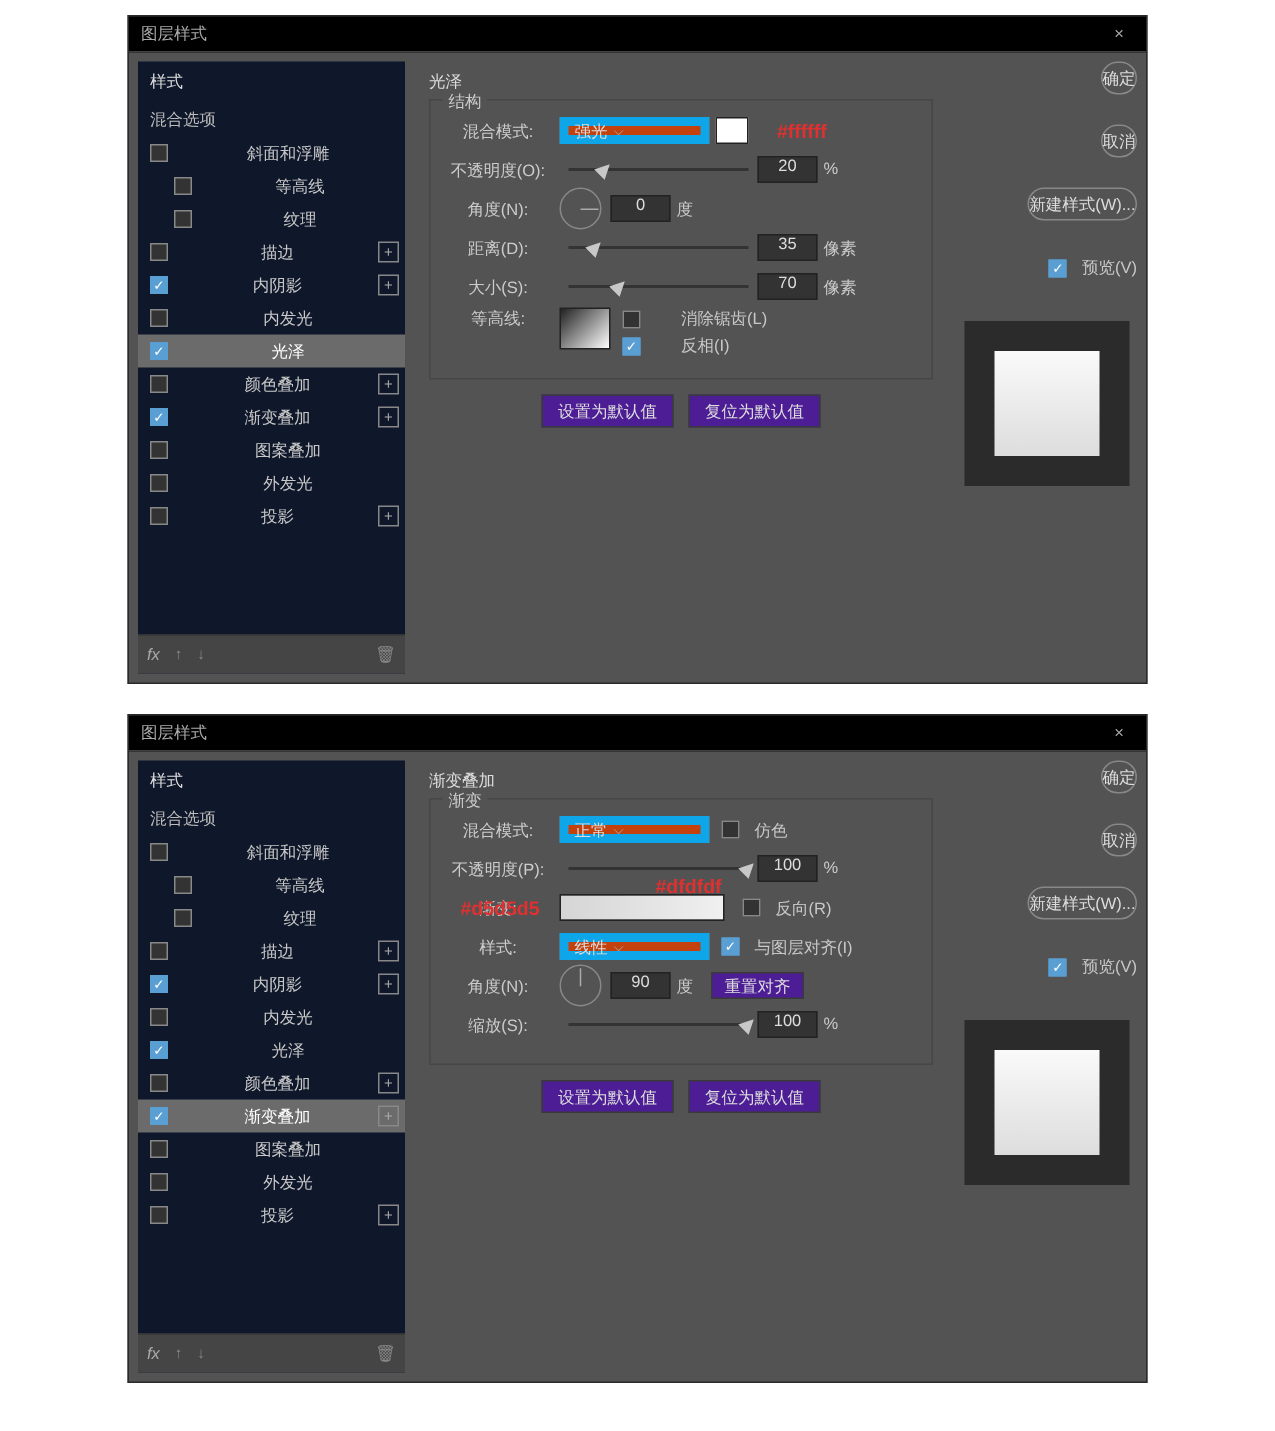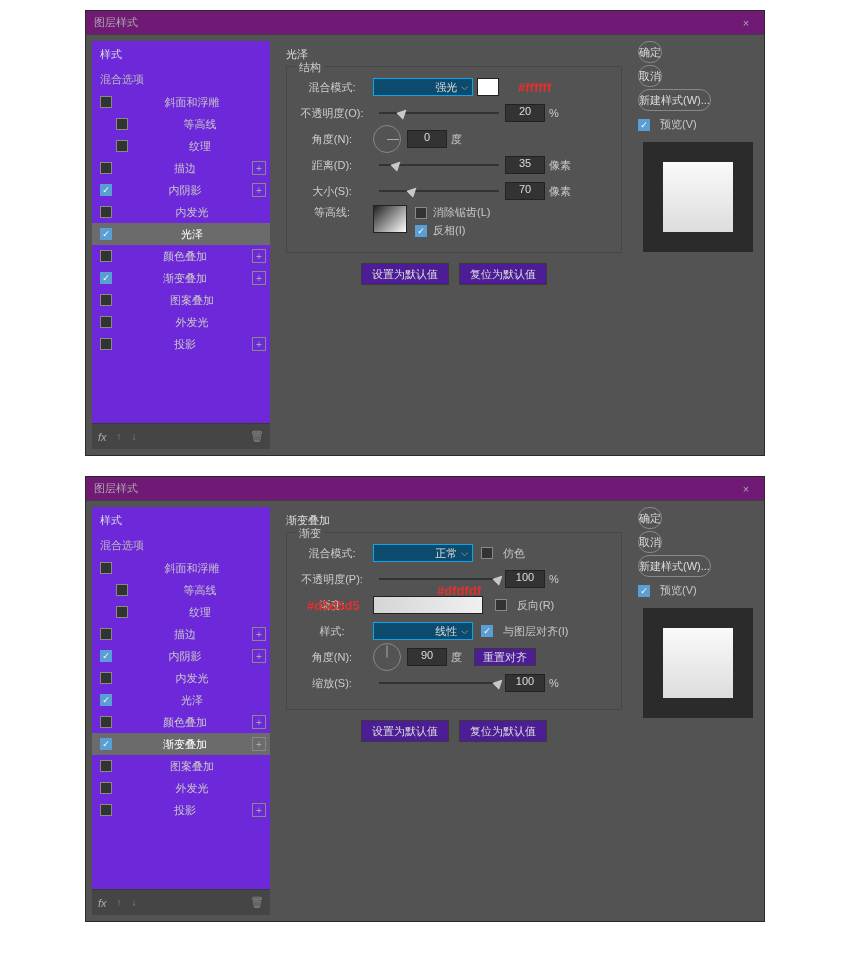--- a/index.html
+++ b/index.html
@@ -1,22 +1,22 @@
 <!DOCTYPE html>
 <html><head>
 <meta charset="utf-8">
 <style>
 * { box-sizing: border-box; margin: 0; padding: 0; font-family: "Microsoft YaHei", sans-serif; }
 body { background: #fff; width: 850px; padding: 10px 85px; }
 .dialog { background: #535353; color: #c8c8c8; font-size: 11px; margin-bottom: 20px; border: 1px solid #2a2a2a; }
-.titlebar { background: #701a75; height: 24px; display: flex; align-items: center; padding: 0 8px; border-bottom: 1px solid #404040; }
+.titlebar { background: #000000; height: 24px; display: flex; align-items: center; padding: 0 8px; border-bottom: 1px solid #404040; }
 .titlebar .title { flex: 1; color: #aaa; }
 .close-x { width: 20px; text-align: center; color: #aaa; cursor: pointer; }
 .dialog-body { display: flex; padding: 6px; gap: 6px; min-height: 420px; }
-.sidebar { width: 178px; background: #6d28d9; display: flex; flex-direction: column; }
+.sidebar { width: 178px; background: #0f172a; display: flex; flex-direction: column; }
 .sidebar-head { padding: 6px 8px; color: #ddd; }
 .sidebar-sub { padding: 4px 8px; color: #bbb; }
 .style-list { flex: 1; text-align: center; }
 .style-row { display: flex; align-items: center; height: 22px; padding: 0 4px 0 8px; }
 .style-row.selected { background: #6b6b6b; color: #fff; }
 .cb { width: 12px; height: 12px; border: 1px solid #888; background: #333; margin-right: 6px; display: flex; align-items: center; justify-content: center; }
 .cb.checked::after { content: "✓"; font-size: 9px; color: #fff; }
 .cb.blue { background: #5a9fd4; border-color: #5a9fd4; }
 .cb.blue.checked::after { color: #fff; }
 .style-row .label { flex: 1; }
@@ -25,34 +25,34 @@
 .sidebar-footer { height: 26px; display: flex; align-items: center; padding: 0 6px; gap: 10px; background: #454545; border-top: 1px solid #3a3a3a; }
 .sidebar-footer .fx { font-style: italic; color: #aaa; }
 .sidebar-footer .arrow { color: #888; font-size: 10px; }
 .sidebar-footer .trash { margin-left: auto; color: #888; }
 .main-panel { flex: 1; background: #535353; padding: 6px 10px; }
 .panel-title { color: #ddd; margin-bottom: 4px; }
 .fieldset { border: 1px solid #464646; padding: 8px 10px 12px; position: relative; }
 .fieldset-label { position: absolute; top: -7px; left: 8px; background: #535353; padding: 0 4px; color: #ccc; }
 .form-row { display: flex; align-items: center; height: 24px; margin-bottom: 2px; position: relative; }
 .row-label { width: 76px; text-align: center; padding-right: 6px; color: #ccc; }
-.select { background: #0c4a6e; color: #ddd; border: 1px solid #0ea5e9; height: 18px; padding: 0 4px; display: flex; align-items: center; justify-content: flex-end; }
+.select { background: #c2410c; color: #ddd; border: 6px solid #0ea5e9; height: 18px; padding: 0 4px; display: flex; align-items: center; justify-content: flex-start; }
 .select::after { content: "⌵"; font-size: 9px; color: #aaa; margin-left: 4px; }
 .swatch { width: 22px; height: 18px; border: 1px solid #222; }
 .slider-track { height: 2px; background: #333; width: 120px; position: relative; margin: 0 6px; }
 .slider-thumb { position: absolute; top: -4px; width: 10px; height: 10px; background: #c8c8c8; transform: translateX(-50%) rotate(45deg); clip-path: polygon(50% 0, 100% 100%, 0 100%); background: #c8c8c8; }
 .num-input { width: 40px; height: 18px; background: #333; color: #ddd; border: 1px solid #222; padding: 0 3px; text-align: center; }
 .unit { margin-left: 4px; color: #ccc; }
 .angle-dial { width: 28px; height: 28px; border: 1px solid #888; border-radius: 50%; position: relative; margin-right: 6px; }
 .angle-dial .needle { position: absolute; width: 12px; height: 1px; background: #aaa; top: 50%; left: 50%; transform-origin: left center; }
 .contour-thumb { width: 34px; height: 28px; border: 1px solid #222; background: linear-gradient(135deg, #222 0%, #fff 100%); margin-right: 8px; }
-.cb-row { display: flex; align-items: center; gap: 0; }
+.cb-row { display: flex; align-items: center; gap: 21px; }
 .btn-row { display: flex; gap: 10px; justify-content: center; margin-top: 10px; }
 .flat-btn { border: 1px solid #3a3a3a; background: #4c1d95; color: #ddd; padding: 3px 10px; height: 22px; display: flex; align-items: center; cursor: pointer; }
-.right-panel { width: 120px; display: flex; flex-direction: column; gap: 2px; align-items: flex-start; }
+.right-panel { width: 120px; display: flex; flex-direction: column; gap: 20px; align-items: flex-end; }
 .pill-btn { border: 1px solid #888; border-radius: 12px; height: 22px; display: flex; align-items: center; justify-content: center; color: #ddd; cursor: pointer; background: transparent; }
 .preview-check { display: flex; align-items: center; justify-content: center; gap: 4px; margin-top: 4px; }
 .preview-box { width: 110px; height: 110px; background: #2b2b2b; margin-top: 8px; display: flex; align-items: center; justify-content: center; align-self: center; }
 .preview-inner { width: 70px; height: 70px; background: linear-gradient(#fafafa, #ddd); }
 .annotation { color: #e03030; font-weight: bold; font-size: 13px; }
 .gradient-bar { width: 110px; height: 18px; border: 1px solid #222; background: linear-gradient(to right, #d5d5d5, #f0f0f0); }
 </style>
 </head>
 <body>
 

